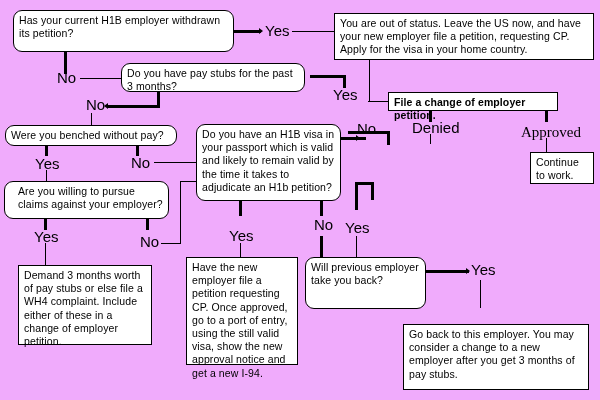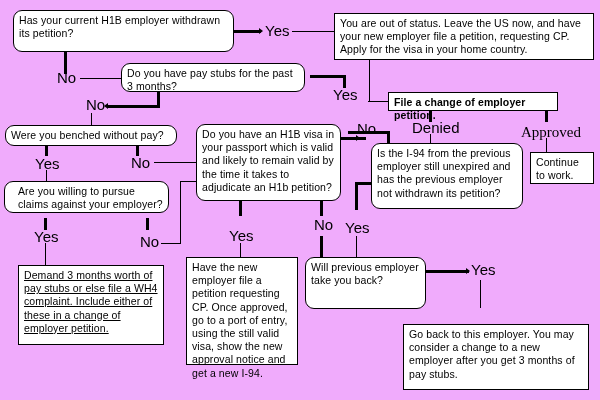--- a/index.html
+++ b/index.html
@@ -146,37 +146,34 @@
   </div>
 
   <div class="node round" style="left:5px; top:125px; width:172px; height:21px;">
     <span>Were you benched without pay?</span>
   </div>
 
   <div class="node round" style="left:196px; top:124px; width:145px; height:77px;">
     <span>Do you have an H1B visa in your passport which is valid and likely to remain valid by the time it takes to adjudicate an H1b petition?</span>
   </div>
 
-  <div class="node round" style="left:371px; top:143px; width:152px; height:66px;">
-    <span>Is the I-94 from the previous employer still unexpired and has the previous employer not withdrawn its petition?</span>
-  </div>
 
   <div class="node" style="left:530px; top:152px; width:64px; height:32px;">
     <span>Continue to work.</span>
   </div>
 
-  <div class="node round" style="left:4px; top:181px; width:165px; height:32px;padding-left:13px;">
+  <div class="node round" style="left:4px; top:181px; width:165px; height:38px;padding-left:13px;">
     <span>Are you willing to pursue claims against your employer?</span>
   </div>
 
   <div class="node round" style="left:305px; top:257px; width:121px; height:52px;">
     <span>Will previous employer take you back?</span>
   </div>
 
-  <div class="node" style="left:18px; top:265px; width:146px; height:80px;text-decoration:underline;">
+  <div class="node" style="left:18px; top:265px; width:134px; height:80px;">
     <span>Demand 3 months worth of pay stubs or else file a WH4 complaint. Include either of these in a change of employer petition.</span>
   </div>
 
   <div class="node" style="left:186px; top:257px; width:112px; height:108px;">
     <span>Have the new employer file a petition requesting CP. Once approved, go to a port of entry, using the still valid visa, show the new approval notice and get a new I-94.</span>
   </div>
 
   <div class="node" style="left:403px; top:324px; width:186px; height:66px;">
     <span>Go back to this employer. You may consider a change to a new employer after you get 3 months of pay stubs.</span>
   </div>

